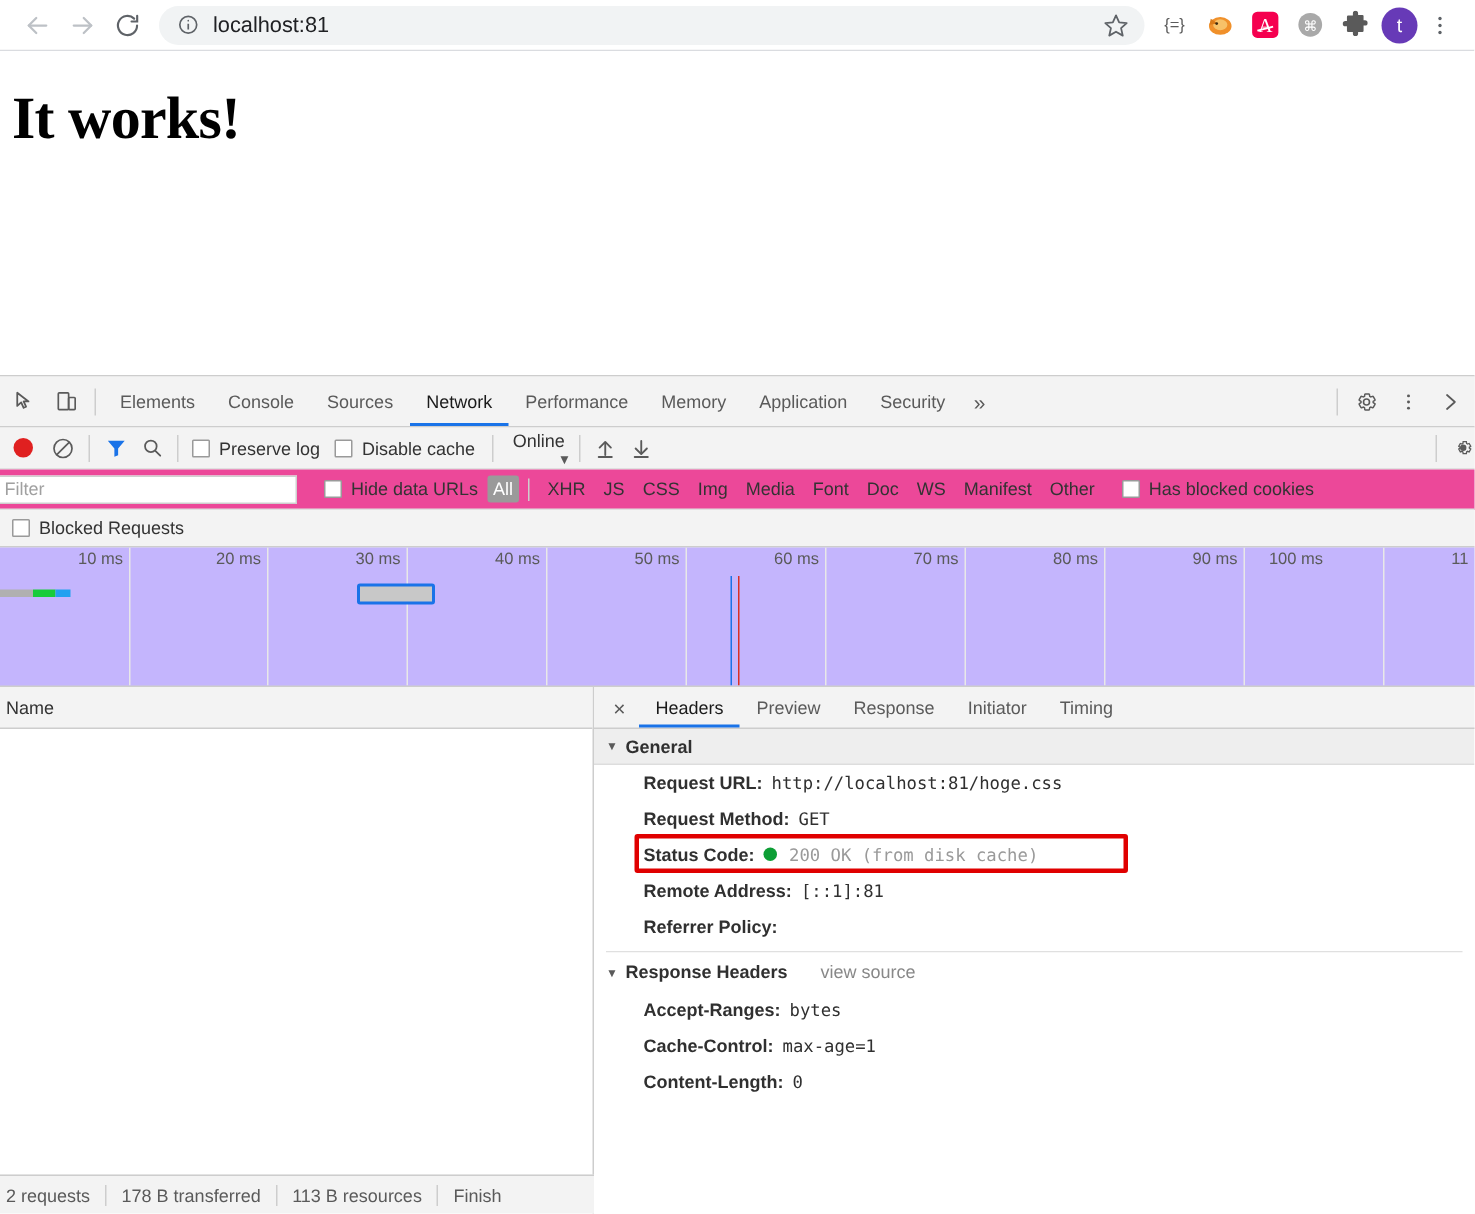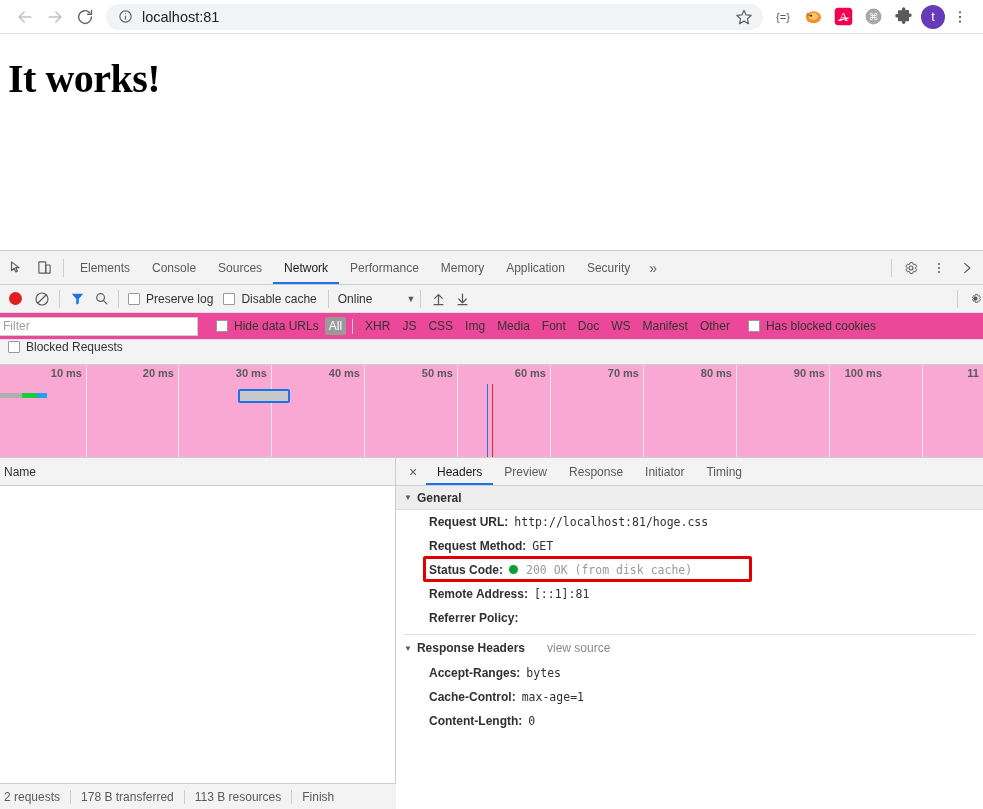--- a/index.html
+++ b/index.html
@@ -180,20 +180,21 @@
     background: #fff;
     border-radius: 1px;
     margin-right: 6px;
     flex: none;
   }
   #throttle-select {
     display: flex; align-items: center;
     margin-left: 4px;
     color: #333;
     white-space: nowrap;
+    flex-direction: column;
   }
   #throttle-select .caret { margin-left: 34px; font-size: 9px; color: #5a5a5a; }
 
   
   #net-filterbar {
     height: 27px;
     display: flex;
     align-items: center;
     background: #ec4899;
     border-bottom: 1px solid #e0e0e0;
@@ -220,36 +221,35 @@
     background: #9a9a9a;
     color: #fff;
     border-radius: 2px;
     padding: 1px 4px;
   }
   .fsep { width: 1px; height: 15px; background: #cdcdcd; margin: 0 6px; flex: none; }
 
   
   #net-blockedbar {
     height: 25px;
-    display: flex; align-items: flex-start;
+    display: flex; align-items: center;
     background: #f3f3f3;
     border-bottom: 1px solid #cdcdcd;
     padding-left: 4px;
     flex: none;
   }
 
   
   #net-overview {
     height: 93px;
-    background: #f9a8d4;
+    background: #c4b5fd;
     position: relative;
     border-bottom: 1px solid #cdcdcd;
     flex: none;
     overflow: hidden;
-    font-weight: bold;
   }
   .tick-div {
     position: absolute; top: 0; bottom: 0;
     width: 1px; background: #e8e8e8;
   }
   .tick-label {
     position: absolute; top: 2px;
     font-size: 11px; color: #5a5a5a;
     transform: translateX(-100%);
     padding-right: 4px;

